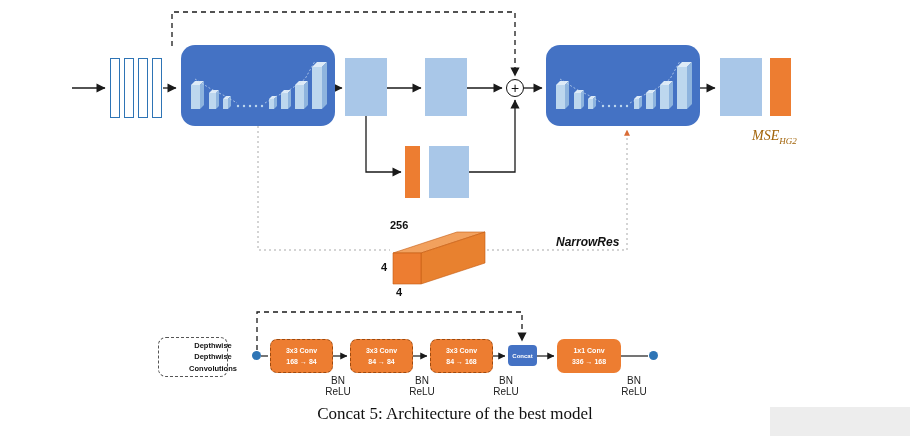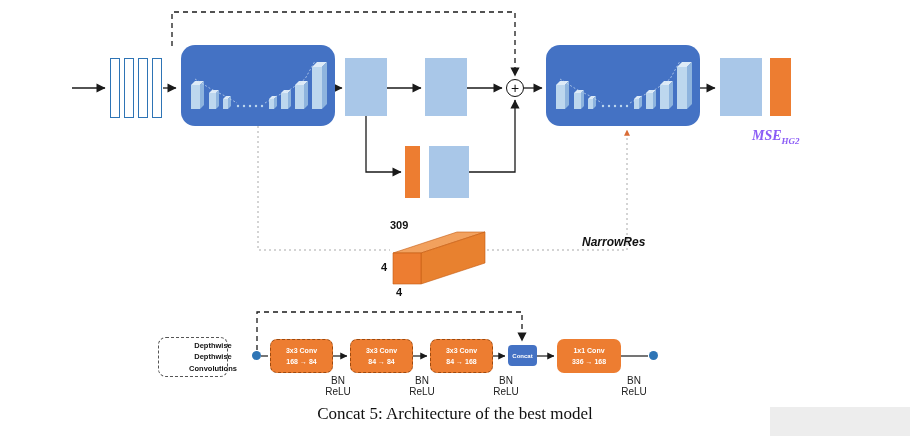--- a/index.html
+++ b/index.html
@@ -8,24 +8,24 @@
   .wires { position:absolute; left:0; top:0; z-index:1; }
   .blk { position:absolute; z-index:2; box-sizing:border-box; }
   .module { background:#4472C4; border-radius:14px; }
   .hg { position:absolute; inset:0; width:100%; height:100%; }
   .feat { background:#A9C7E8; }
   .orangefill { background:#ED7D31; }
   .stack { display:flex; gap:4px; }
   .slab { box-sizing:border-box; width:10px; height:60px; border:1.6px solid #2E74B5; background:#fff; }
   .plus { width:18px; height:18px; border-radius:50%; border:1.4px solid #111; background:#fff;
           display:flex; align-items:center; justify-content:center; font-size:14px; line-height:1; color:#111; }
-  .mse { font-family:"Liberation Serif", serif; font-style:italic; font-weight:700; font-size:14px; color:#8b5cf6; }
+  .mse { font-family:"Liberation Serif", serif; font-style:italic; font-weight:400; font-size:14px; color:#a16207; }
   .mse sub { font-size:9px; }
   .dimlabel { font-weight:bold; font-size:11px; color:#111; }
-  .narrowres { font-style:italic; font-weight:bold; font-size:12px; color:#111;margin-left:26px; }
+  .narrowres { font-style:italic; font-weight:bold; font-size:12px; color:#111; }
   .legend { border:1.4px dashed #555; border-radius:8px; background:#fff;
             display:flex; flex-direction:column; align-items:center; justify-content:center;
             font-size:7.5px; font-weight:600; color:#111; line-height:1.5; text-align:center;padding-left:40px; }
   .dsblock { background:#ED7D31; border:1.6px dashed #9C4A10; border-radius:7px; color:#fff;
              font-size:7px; font-weight:bold; text-align:center; display:flex; flex-direction:column;
              justify-content:center; line-height:1.6; }
   .solidblock { background:#ED7D31; border:none; border-radius:7px; color:#fff;
              font-size:7px; font-weight:bold; text-align:center; display:flex; flex-direction:column;
              justify-content:center; line-height:1.6; }
   .concat { background:#4472C4; border-radius:4px; color:#fff; font-size:6px; font-weight:bold;
@@ -148,21 +148,21 @@
   <div class="blk feat" style="left:720px; top:58px; width:42px; height:58px;"></div>
   <div class="blk orangefill" style="left:770px; top:58px; width:21px; height:58px;"></div>
 
   <div class="blk mse" style="left:752px; top:128px;">
     <span>MSE</span><sub>HG2</sub>
   </div>
 
   <div class="blk orangefill" style="left:405px; top:146px; width:15px; height:52px;"></div>
   <div class="blk feat" style="left:429px; top:146px; width:40px; height:52px;"></div>
 
-  <div class="blk dimlabel" style="left:390px; top:219px;">309</div>
+  <div class="blk dimlabel" style="left:390px; top:219px;">256</div>
   <div class="blk dimlabel" style="left:381px; top:261px;">4</div>
   <div class="blk dimlabel" style="left:396px; top:286px;">4</div>
 
   <div class="blk narrowres" style="left:556px; top:235px;">NarrowRes</div>
 
   <div class="blk legend" style="left:158px; top:337px; width:70px; height:40px;">
     <div>Depthwise</div>
     <div>Depthwise</div>
     <div>Convolutions</div>
   </div>

